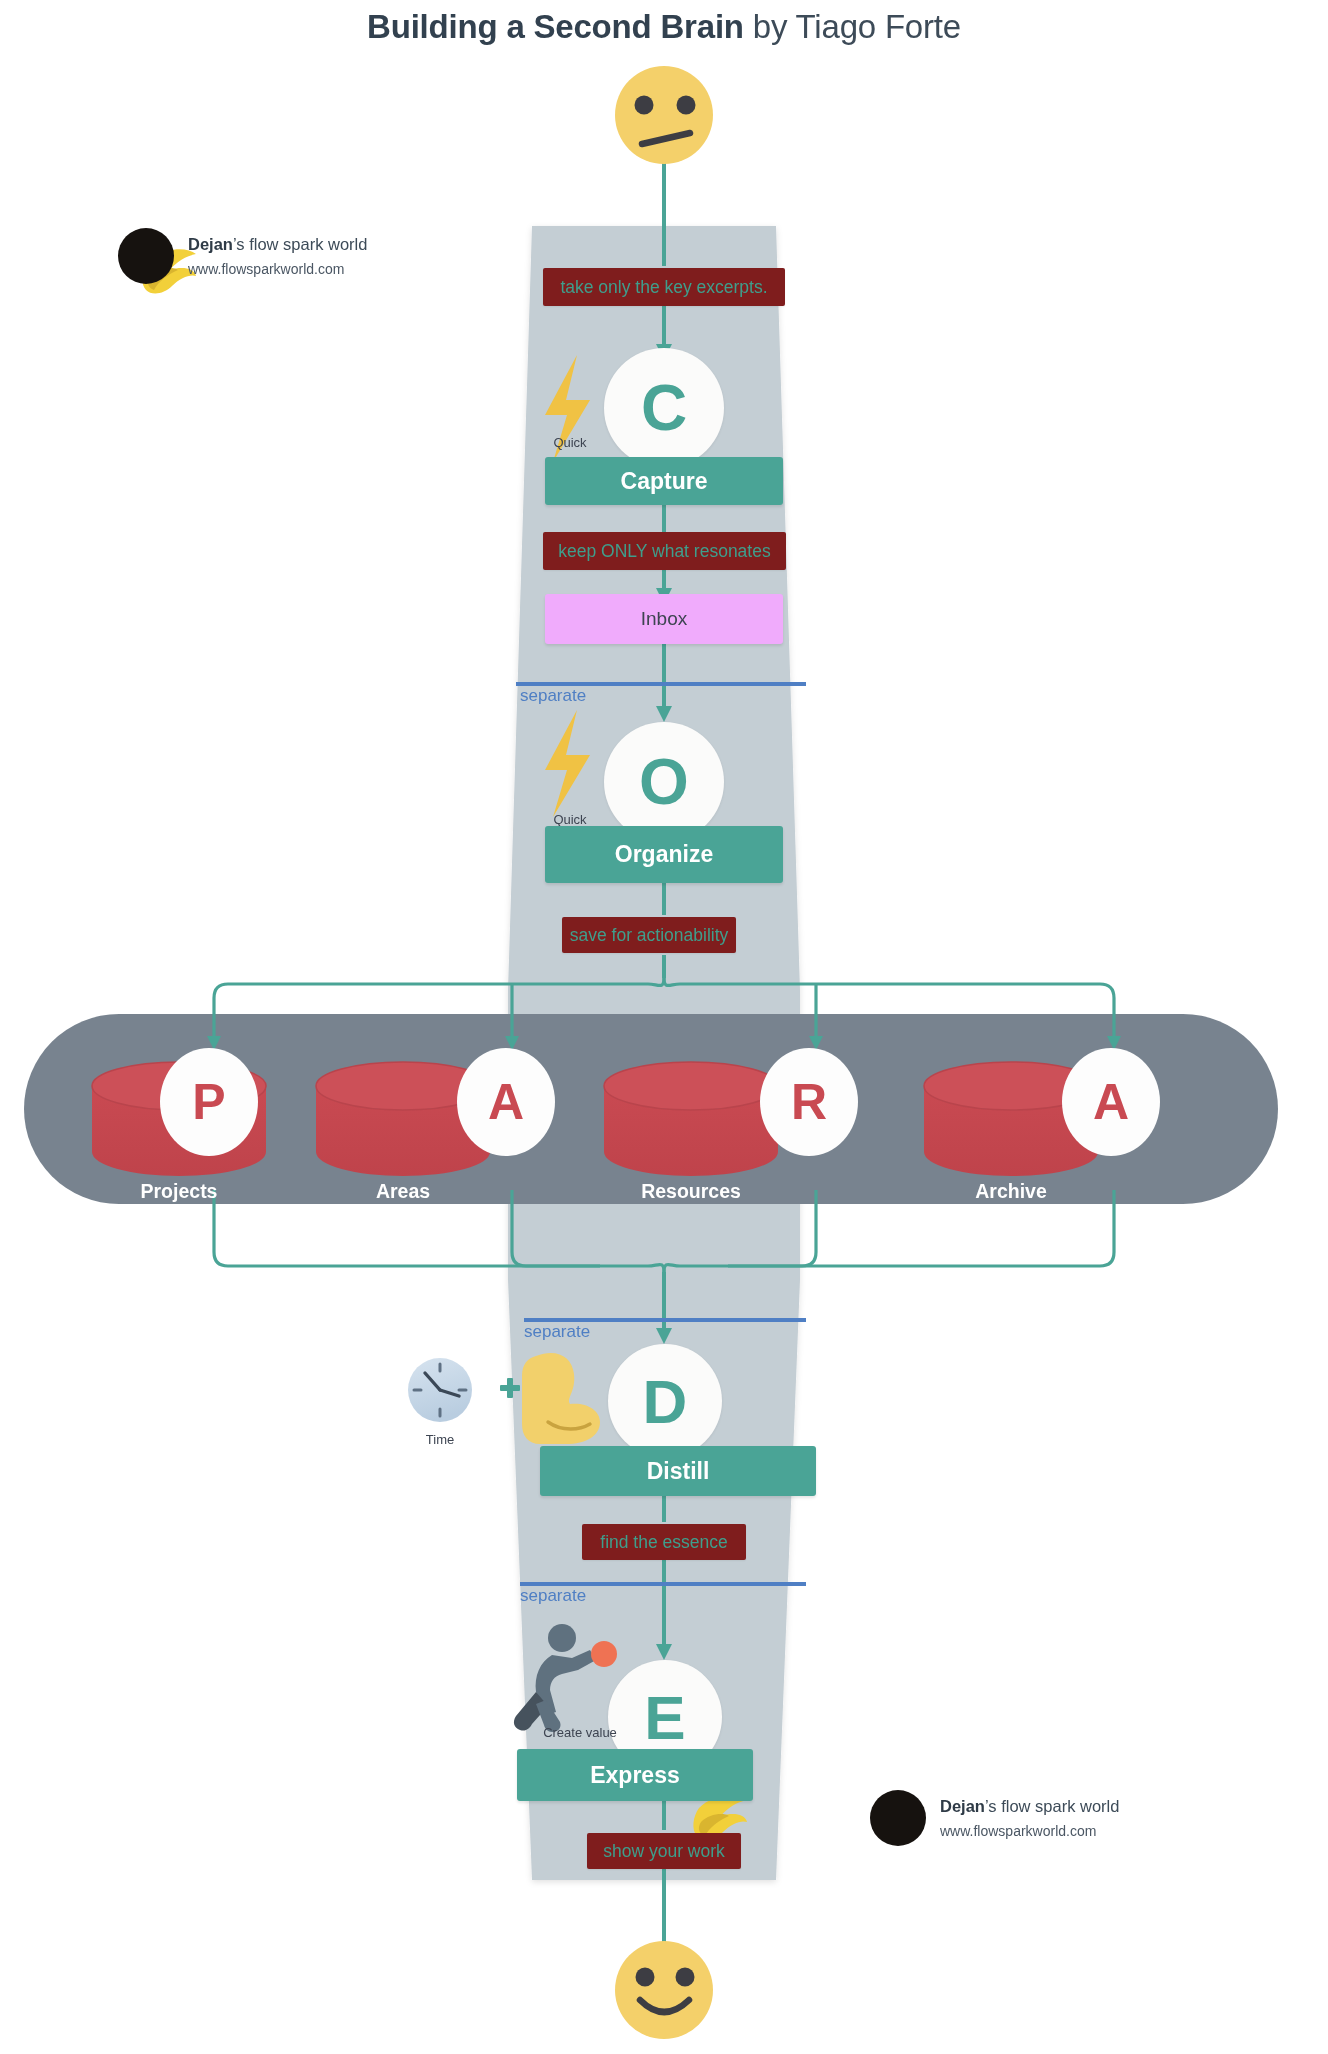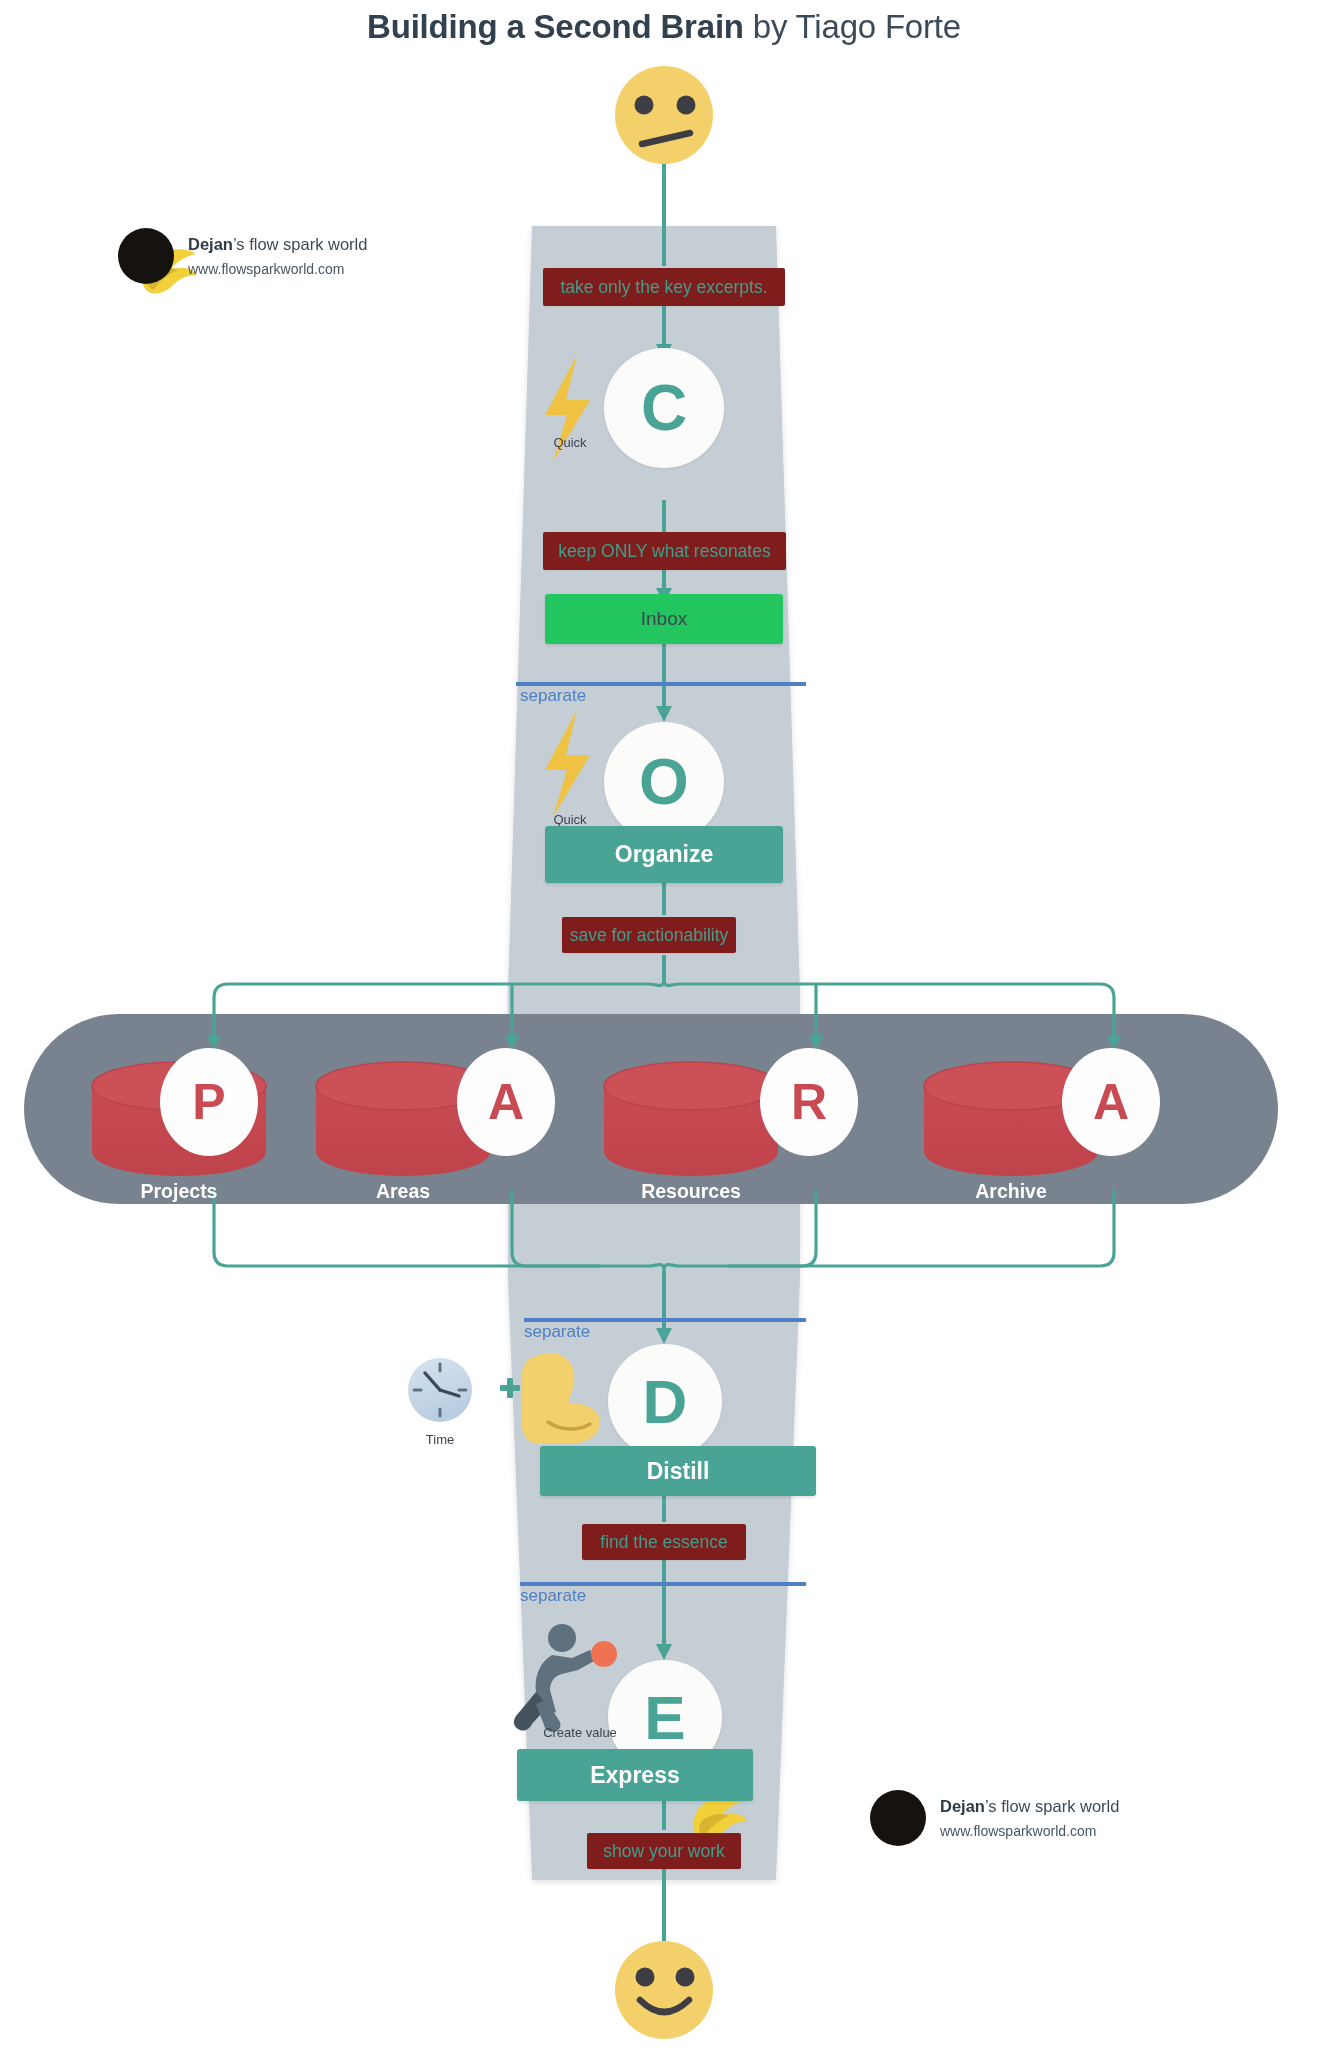--- a/index.html
+++ b/index.html
@@ -74,21 +74,21 @@
     font-size: 23px;
     font-weight: bold;
     display: flex;
     align-items: center;
     justify-content: center;
     border-radius: 3px;
     box-shadow: 0 2px 3px rgba(0,0,0,0.10);
   }
   .inboxbar {
     position: absolute;
-    background: #22c55e;
+    background: #f0abfc;
     color: #3d4451;
     font-size: 19px;
     font-weight: 500;
     display: flex;
     align-items: center;
     justify-content: center;
     border-radius: 3px;
     box-shadow: 0 2px 3px rgba(0,0,0,0.10);
   }
 
@@ -359,20 +359,21 @@
         <b>Dejan</b><span>’s flow spark world</span>
       </div>
       <div class="brand-url">www.flowsparkworld.com</div>
     </div>
   </div>
 
   <div class="note" style="left:543px; top:268px; width:242px; height:38px;">take only the key excerpts.</div>
 
   <div class="lcircle" style="left:604px; top:348px; width:120px; height:120px; font-size:64px;">C</div>
   <div class="cap" style="left:525px; top:435px; width:90px;">Quick</div>
+  <div class="stepbar" style="left:545px; top:457px; width:238px; height:48px;">Capture</div>
 
   <div class="note" style="left:543px; top:532px; width:243px; height:38px;">keep ONLY what resonates</div>
 
   <div class="inboxbar" style="left:545px; top:594px; width:238px; height:50px;">Inbox</div>
 
   <div class="seplabel" style="left:520px; top:686px;">separate</div>
 
   <div class="lcircle" style="left:604px; top:722px; width:120px; height:120px; font-size:64px;">O</div>
   <div class="cap" style="left:525px; top:812px; width:90px;">Quick</div>
   <div class="stepbar" style="left:545px; top:826px; width:238px; height:57px;">Organize</div>

